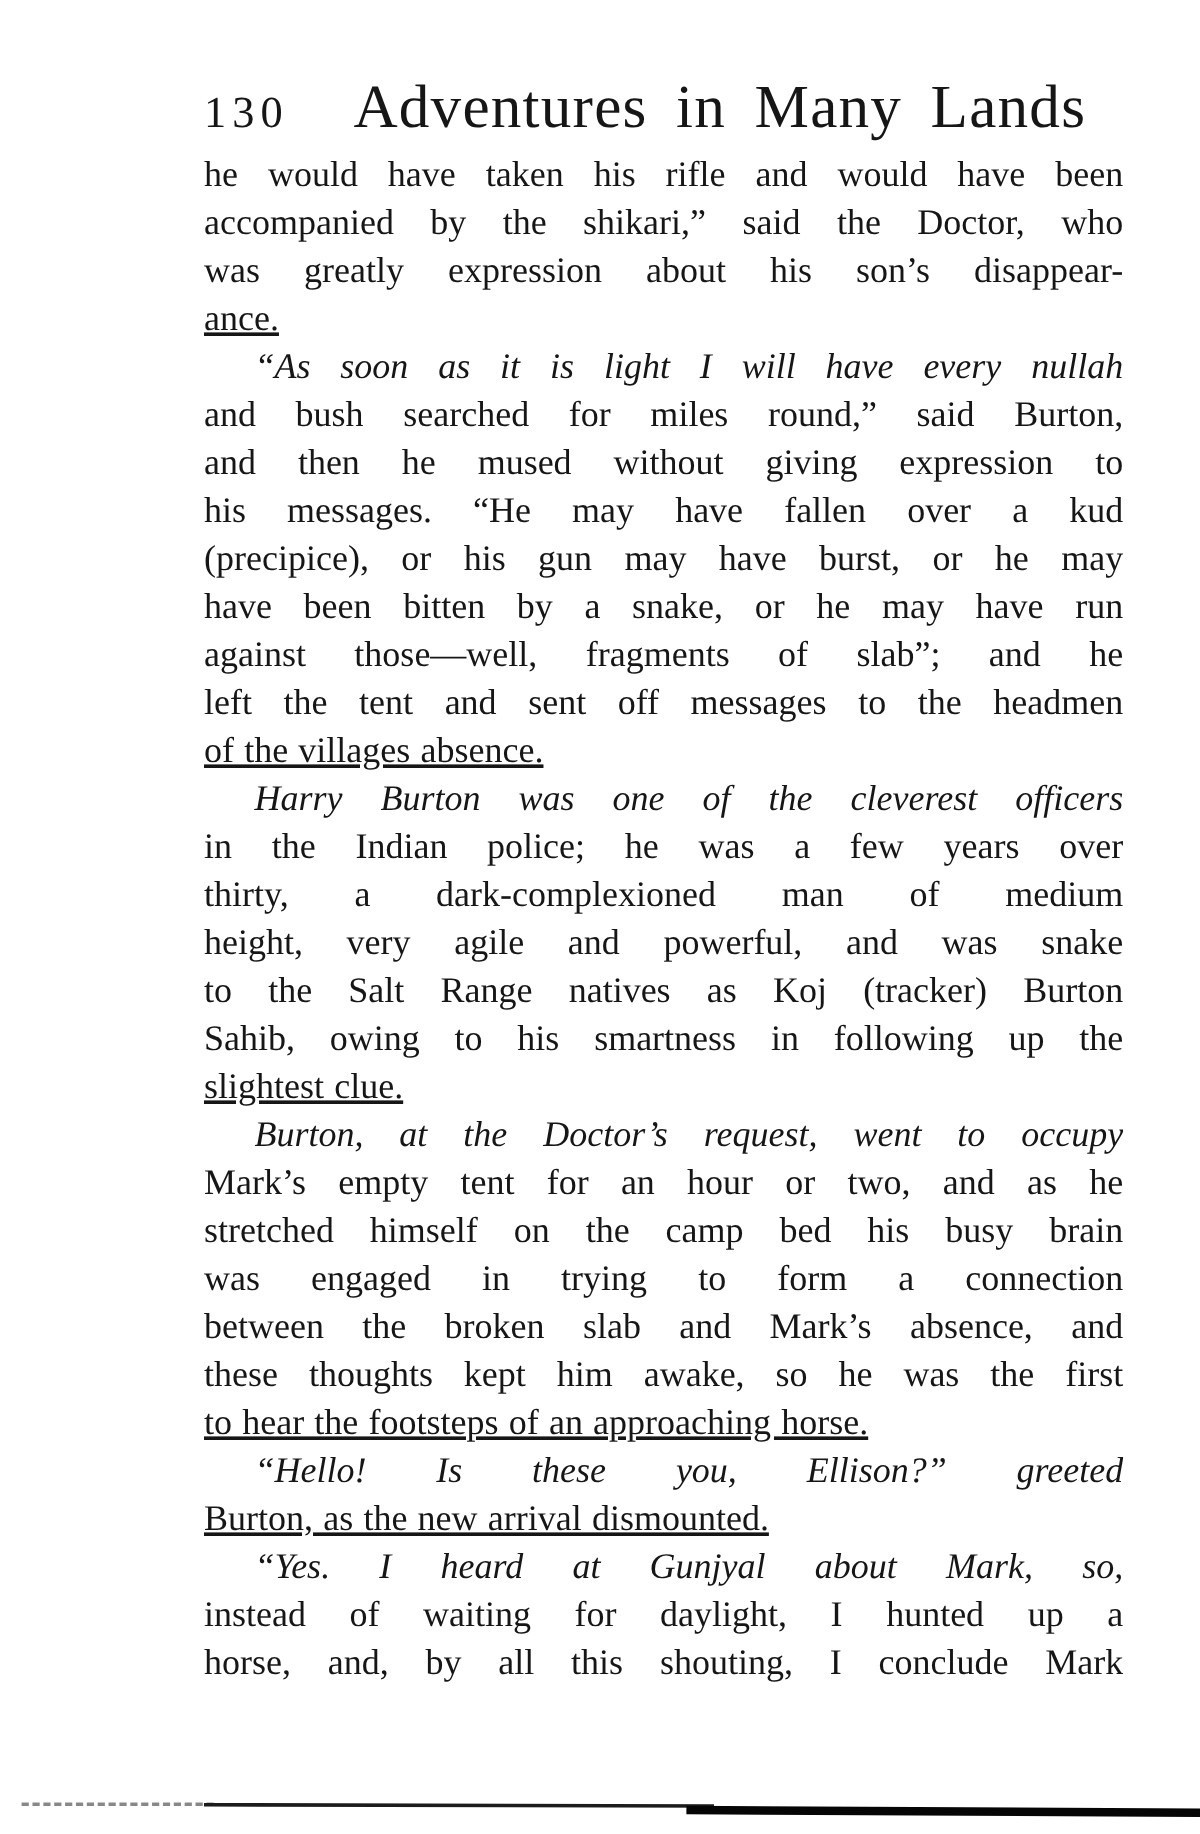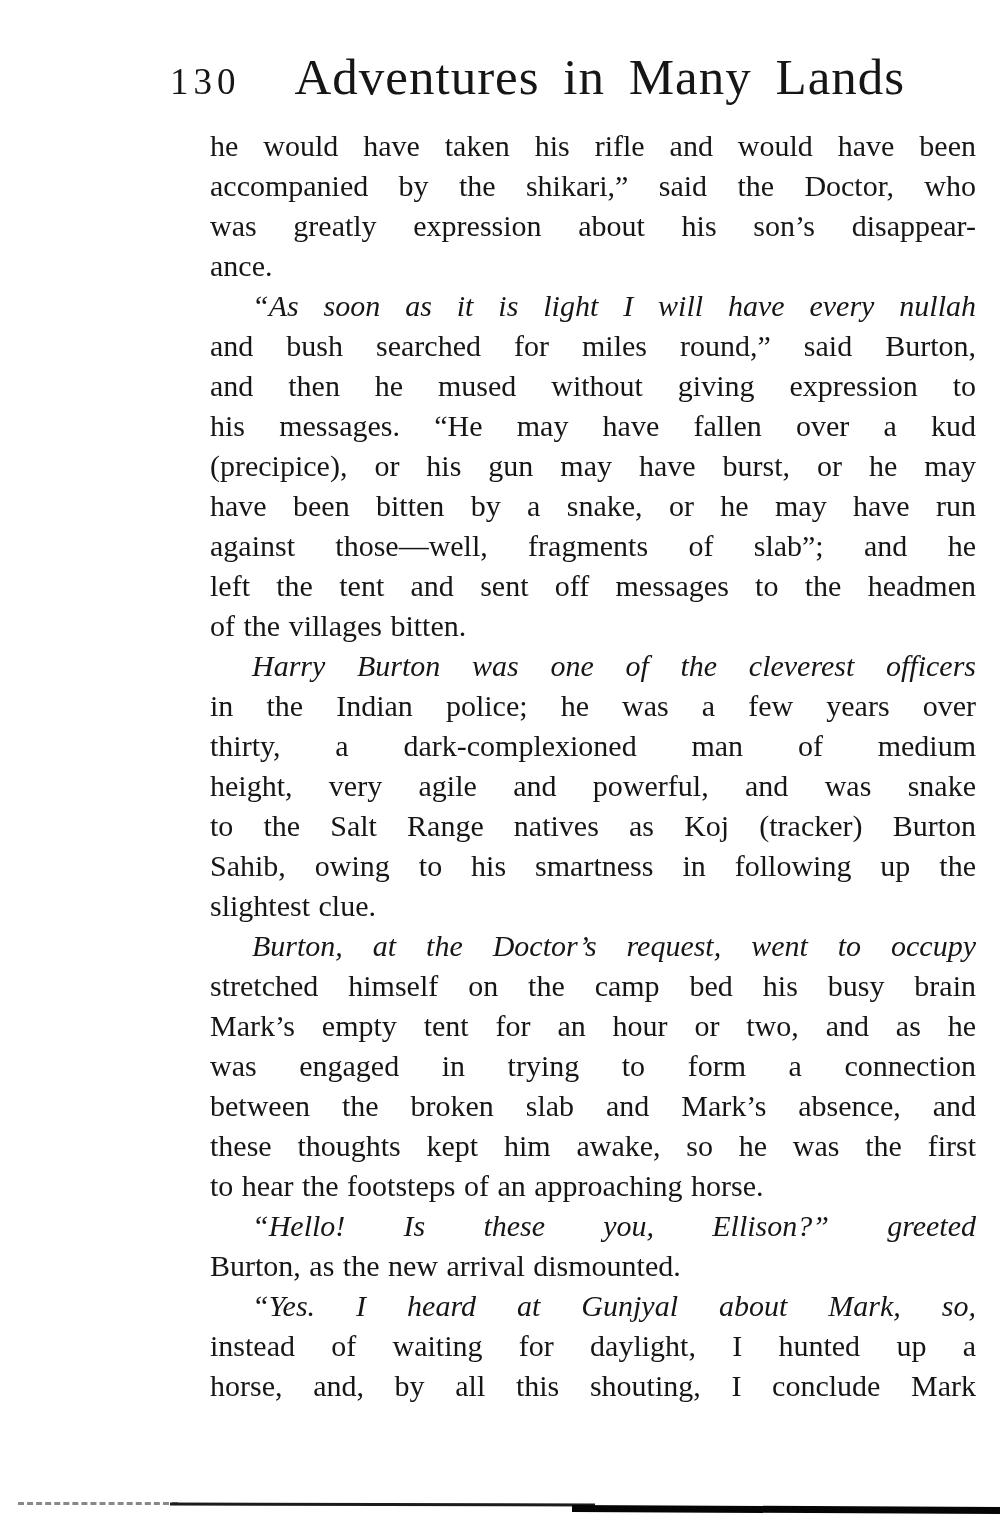--- a/index.html
+++ b/index.html
@@ -23,52 +23,51 @@
     display: flex;
     align-items: baseline;
   }
   .page-number {
     font-size: 37px;
     letter-spacing: 5px;
   }
   .page-title {
     font-size: 51px;
     font-weight: normal;
-    margin: 0 0 0 54px;
+    margin: 13px 0 0 54px;
     letter-spacing: 1px;
     word-spacing: 10px;
     white-space: nowrap;
   }
 
   
   .page-body {
     position: absolute;
     left: 170px;
     top: 126px;
     width: 766px;
-    margin-left: 40px;
   }
   .para { margin: 0; }
   .line {
     font-size: 30px;
     line-height: 40px;
     height: 40px;
     overflow: hidden;
     text-align: justify;
     text-align-last: justify;
     word-spacing: 1px;
     white-space: normal;
   }
   .line:not(.endline)::after {
     content: "";
     display: inline-block;
     width: 100%;
     height: 0;
   }
-  .line.endline { text-align-last: left; }
+  .line.endline { text-align-last: left; text-decoration: underline; }
   .line.indent { text-indent: 42px; font-style: italic; }
 
   
   .scan-rule { position: absolute; pointer-events: none; }
   .scan-rule-dashed {
     left: 18px; top: 1502px; width: 160px; height: 0;
     border-top: 3px dashed #4a4a4a;
     opacity: 0.65;
   }
   .scan-rule-mid {
@@ -101,35 +100,35 @@
       </div>
       <div class="para">
         <div class="line indent">“As soon as it is light I will have every nullah</div>
         <div class="line">and bush searched for miles round,” said Burton,</div>
         <div class="line">and then he mused without giving expression to</div>
         <div class="line">his messages.  “He may have fallen over a kud</div>
         <div class="line">(precipice), or his gun may have burst, or he may</div>
         <div class="line">have been bitten by a snake, or he may have run</div>
         <div class="line">against those—well, fragments of slab”; and he</div>
         <div class="line">left the tent and sent off messages to the headmen</div>
-        <div class="line endline">of the villages bitten.</div>
+        <div class="line endline">of the villages absence.</div>
       </div>
       <div class="para">
         <div class="line indent">Harry Burton was one of the cleverest officers</div>
         <div class="line">in the Indian police; he was a few years over</div>
         <div class="line">thirty, a dark-complexioned man of medium</div>
         <div class="line">height, very agile and powerful, and was snake</div>
         <div class="line">to the Salt Range natives as Koj (tracker) Burton</div>
         <div class="line">Sahib, owing to his smartness in following up the</div>
         <div class="line endline">slightest clue.</div>
       </div>
       <div class="para">
         <div class="line indent">Burton, at the Doctor’s request, went to occupy</div>
+        <div class="line">Mark’s empty tent for an hour or two, and as he</div>
         <div class="line">stretched himself on the camp bed his busy brain</div>
-        <div class="line">Mark’s empty tent for an hour or two, and as he</div>
         <div class="line">was engaged in trying to form a connection</div>
         <div class="line">between the broken slab and Mark’s absence, and</div>
         <div class="line">these thoughts kept him awake, so he was the first</div>
         <div class="line endline">to hear the footsteps of an approaching horse.</div>
       </div>
       <div class="para">
         <div class="line indent">“Hello!   Is these you, Ellison?”   greeted</div>
         <div class="line endline">Burton, as the new arrival dismounted.</div>
       </div>
       <div class="para">

